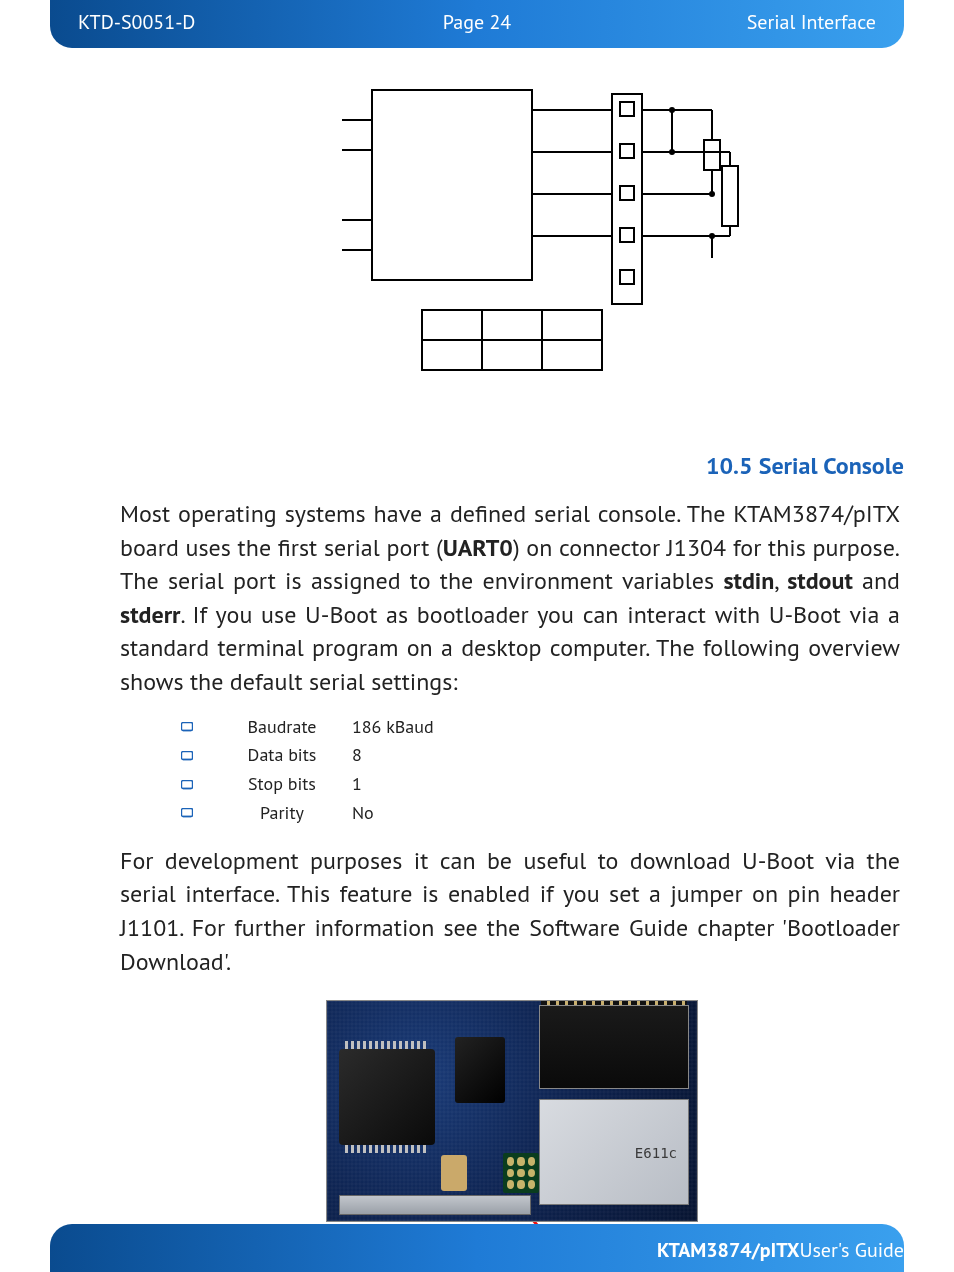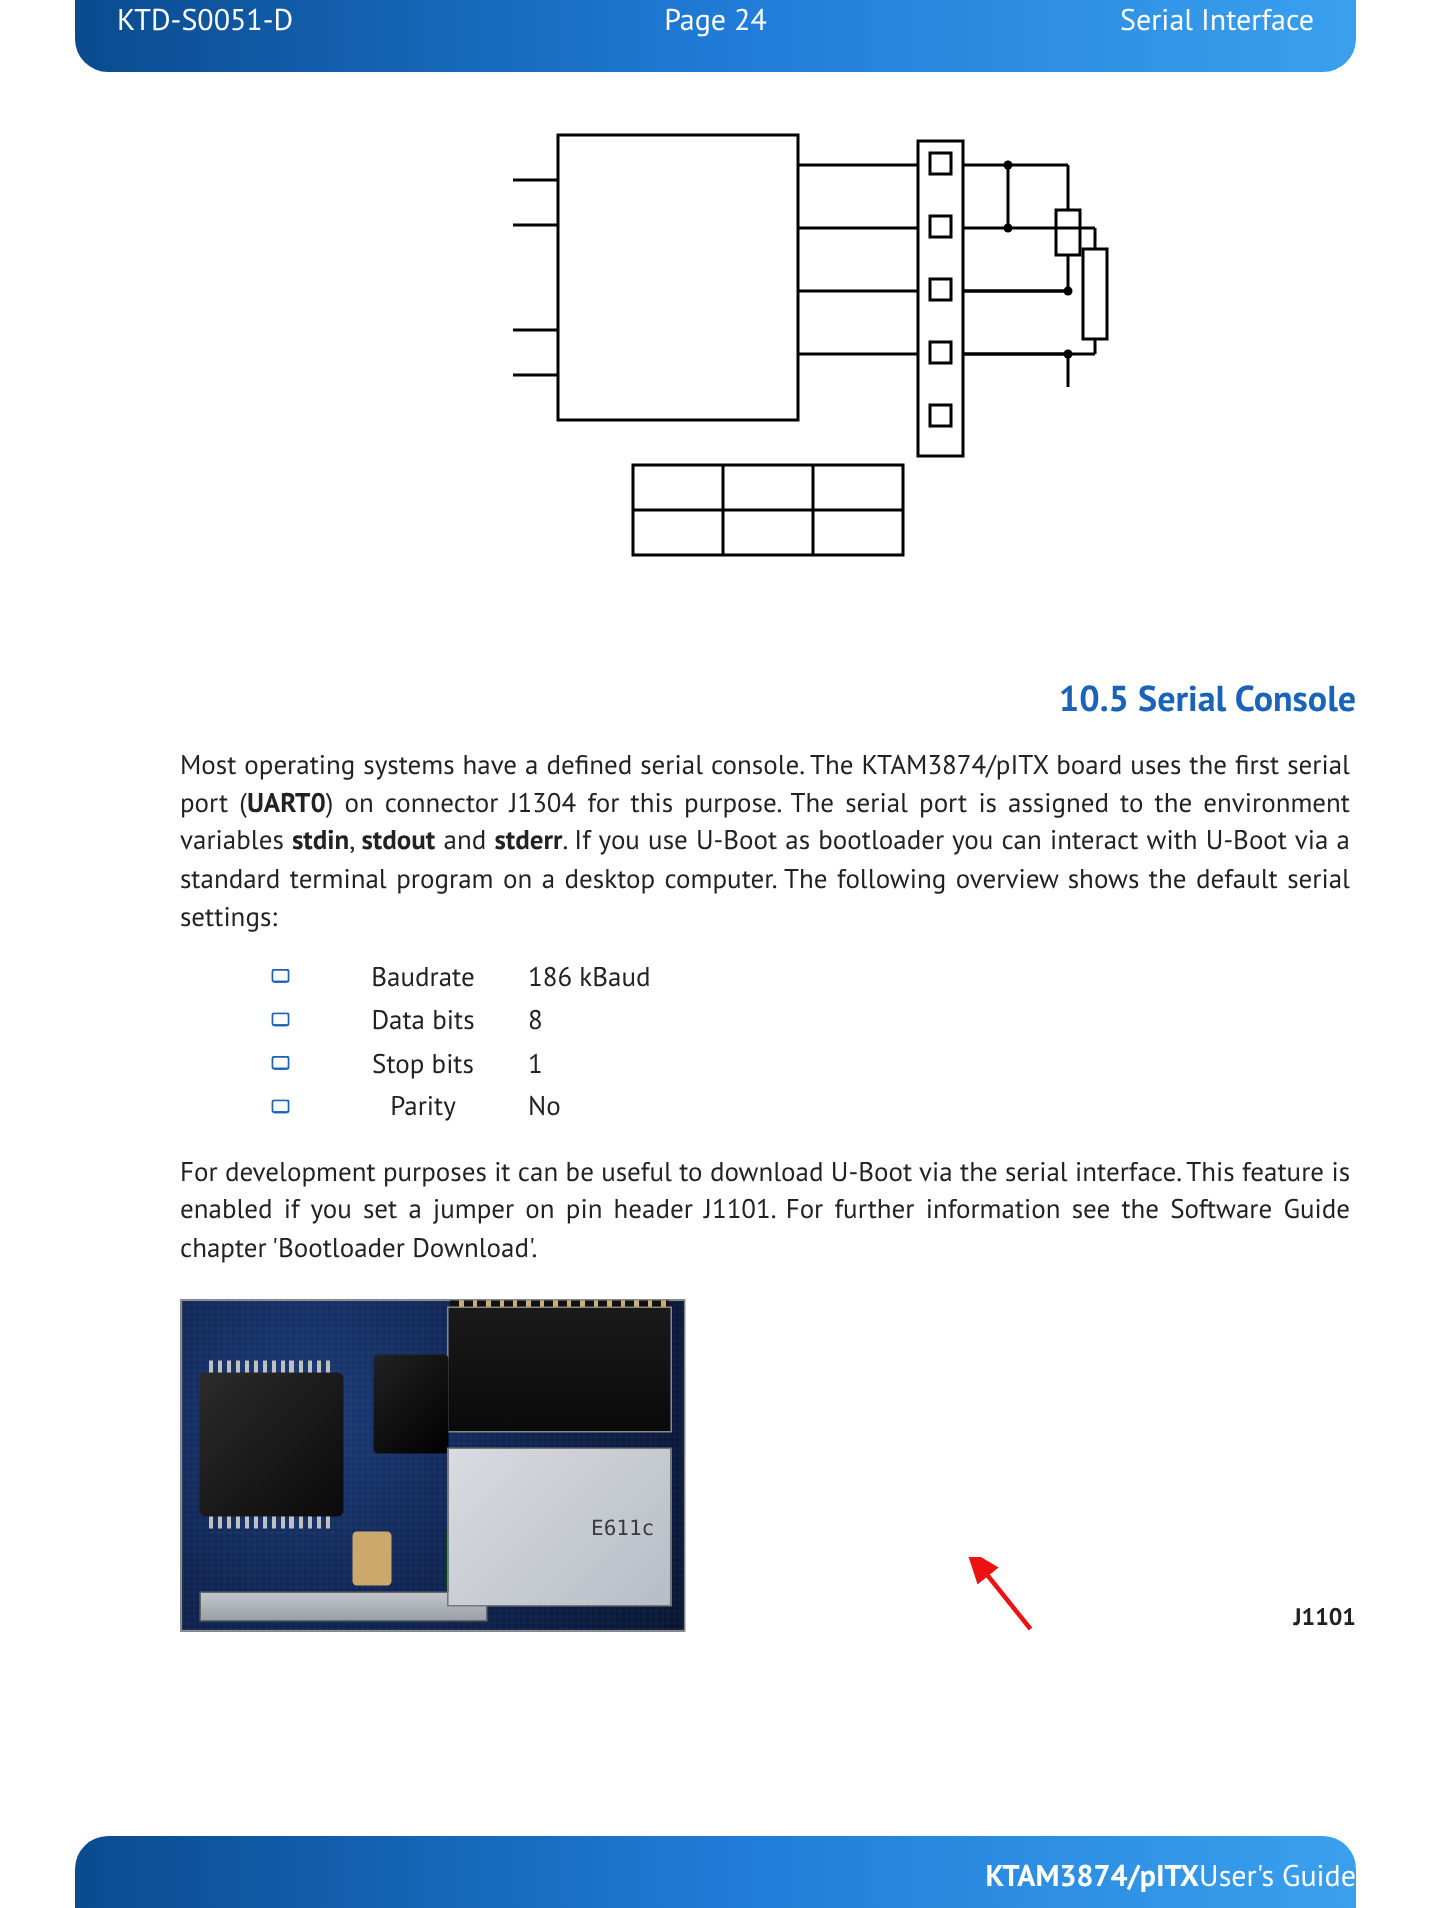--- a/index.html
+++ b/index.html
@@ -22,20 +22,21 @@
     position: absolute;
     left: 50px;
     right: 50px;
     top: 0;
     height: 48px;
     background: linear-gradient(to right, #0a4b8f 0%, #1f7bd6 50%, #3aa0ee 100%);
     border-bottom-left-radius: 22px;
     border-bottom-right-radius: 22px;
     color: #fff;
     display: flex;
+    align-items: center;
     justify-content: space-between;
     padding: 0 28px 4px 28px;
     box-sizing: border-box;
     font-size: 20px;
   }
   .hdr-left  { flex: 1; text-align: left;  font-weight: 400; }
   .hdr-mid   { flex: 1; text-align: center;font-weight: 400; }
   .hdr-right { flex: 1; text-align: right; font-weight: 400; }
 
   
@@ -83,21 +84,21 @@
     color: #1b63b8;
     font-size: 24px;
     font-weight: 700;
     text-align: right;
   }
   .sect .num { display:inline-block; width: 80px; }
 
   
   p.body {
     margin: 16px 4px 0 0;
-    font-size: 18px;
+    font-size: 24px;
     line-height: 1.4;
     text-align: justify;
     color: #222;
   }
   p.body .b { font-weight: 700; }
 
   
   .settings {
     margin: 14px 0 0 60px;
     font-size: 18px;
@@ -110,22 +111,22 @@
     display:inline-flex; align-items:center; justify-content:center;
   }
   .settings .bullet svg { display:block; }
   .settings .key { width: 140px; }
   .settings .val { }
 
   
   .board-wrap {
     margin-top: 22px;
     display:flex;
-    flex-direction: row;
-    align-items:flex-end;
+    flex-direction: column;
+    align-items:center;
   }
   .board {
     width: 370px;
     height: 220px;
     position: relative;
     background:
       radial-gradient(circle at 25% 35%, #1a3b78 0%, #0e2452 45%, #071431 100%);
     border: 1px solid #888;
     box-shadow: inset 0 0 0 1px rgba(255,255,255,0.05);
     overflow: hidden;

